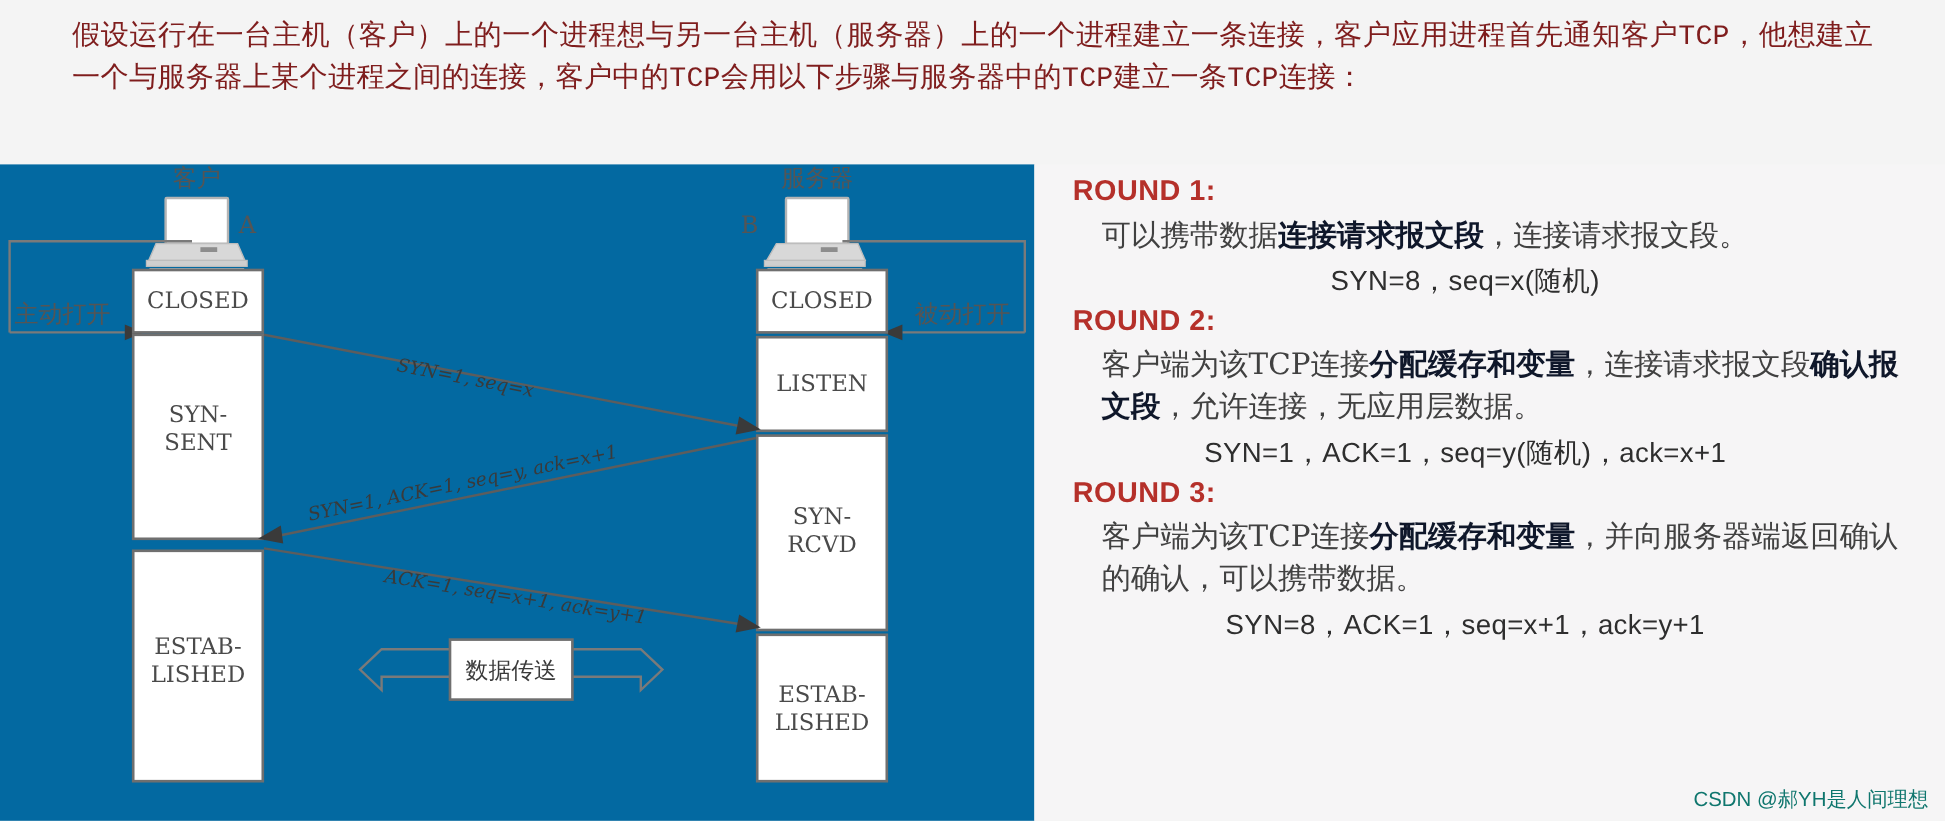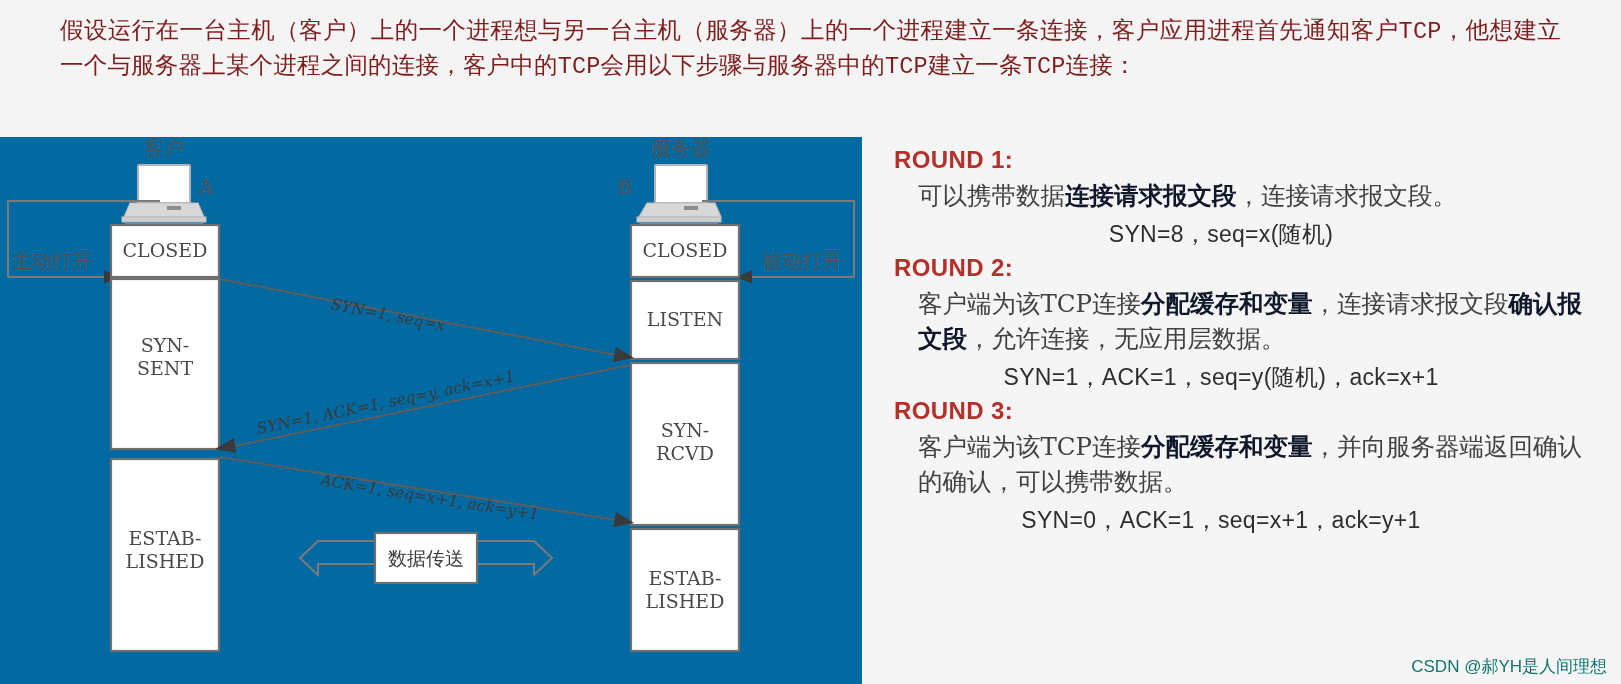--- a/index.html
+++ b/index.html
@@ -282,21 +282,21 @@
 
       <div class="round-block">
         <p class="round-head">ROUND 2:</p>
         <p class="round-body"><span>客户端为该TCP连接</span><b>分配缓存和变量</b><span>，连接请求报文段</span><b>确认报文段</b><span>，允许连接，无应用层数据。</span></p>
         <p class="round-formula">SYN=1，ACK=1，seq=y(随机)，ack=x+1</p>
       </div>
 
       <div class="round-block">
         <p class="round-head">ROUND 3:</p>
         <p class="round-body"><span>客户端为该TCP连接</span><b>分配缓存和变量</b><span>，并向服务器端返回确认的确认，可以携带数据。</span></p>
-        <p class="round-formula">SYN=0，ACK=1，seq=x+1，ack=y+1</p>
+        <p class="round-formula">SYN=8，ACK=1，seq=x+1，ack=y+1</p>
       </div>
 
     </div>
 
     <div id="watermark">CSDN @郝YH是人间理想</div>
   </div>
 
 </div>
 
 </body></html>

